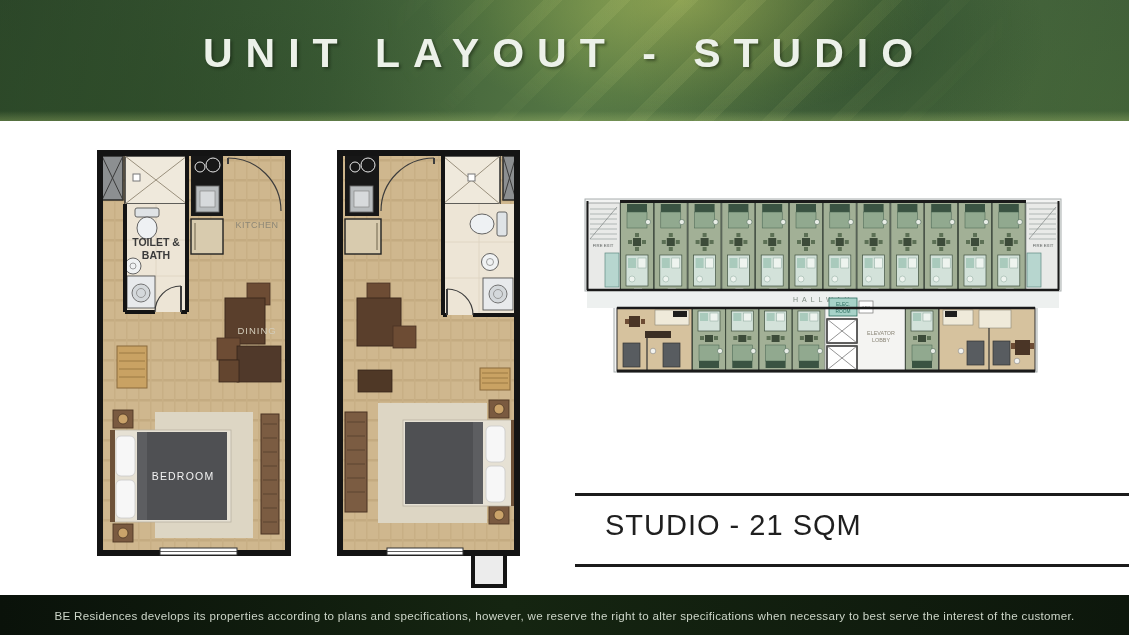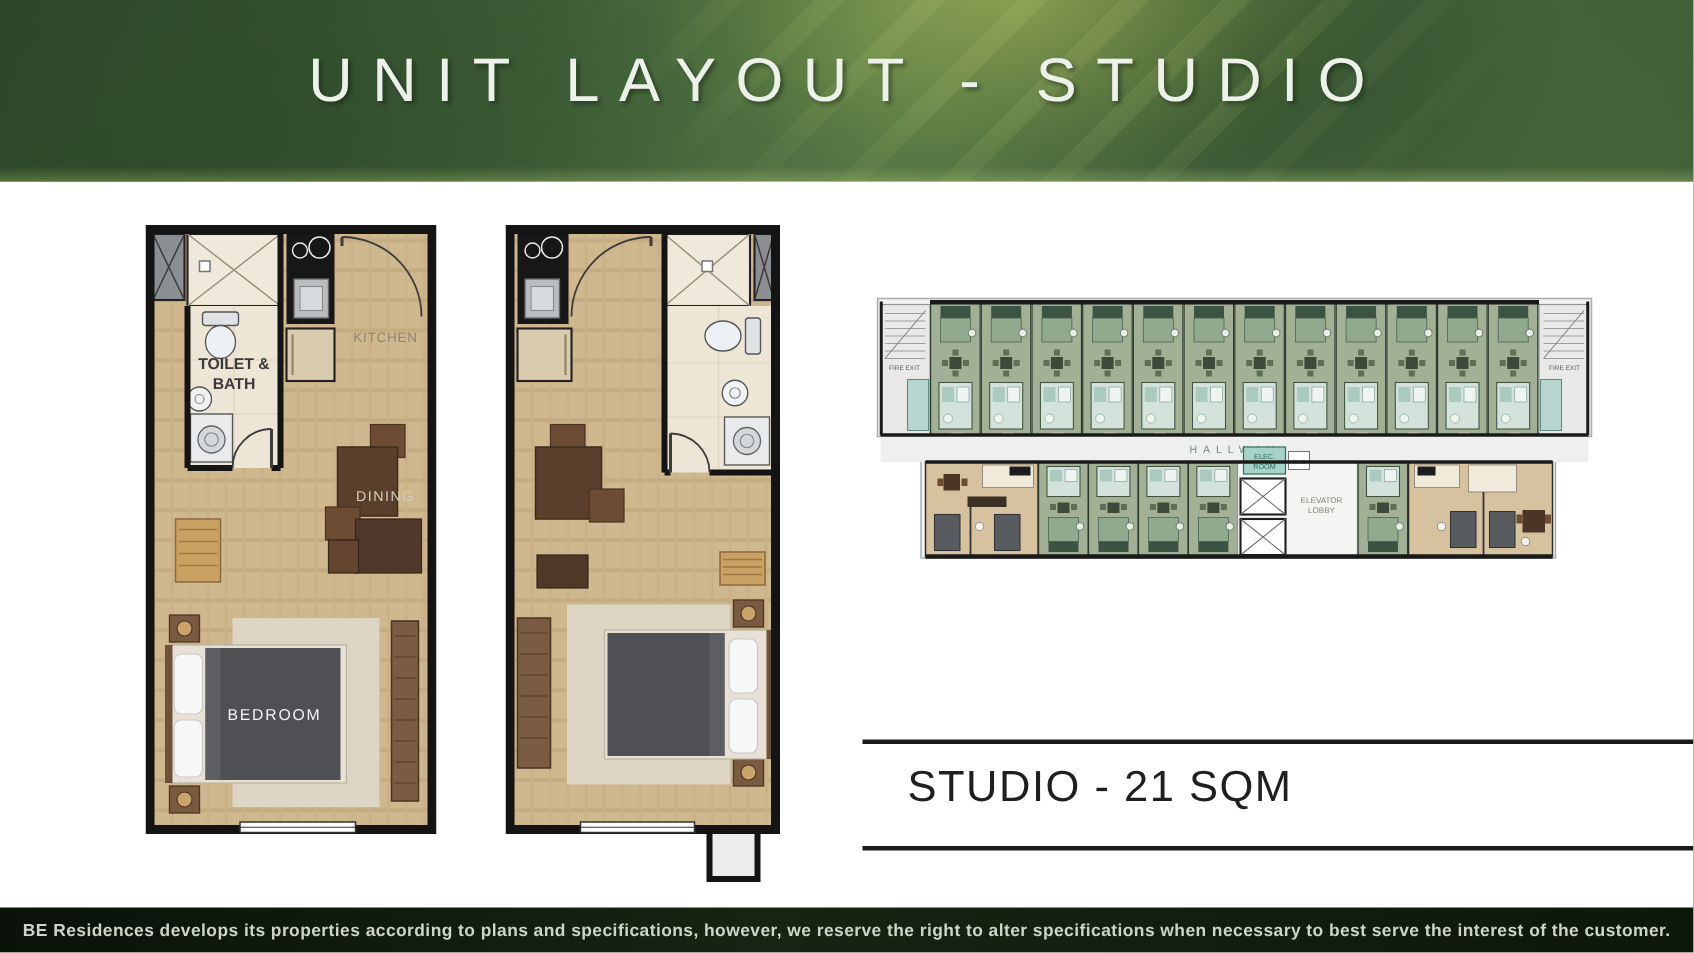--- a/index.html
+++ b/index.html
@@ -22,40 +22,40 @@
     background:repeating-linear-gradient(135deg,rgba(220,230,140,0.10) 0 14px,rgba(0,0,0,0) 14px 48px);
     mask-image:radial-gradient(ellipse 420px 220px at 62% 20%,#000 30%,transparent 75%);
     -webkit-mask-image:radial-gradient(ellipse 420px 220px at 62% 20%,#000 30%,transparent 75%);
   }
   .banner::after{ 
     content:"";position:absolute;left:0;right:0;bottom:0;height:10px;
     background:linear-gradient(180deg,rgba(0,0,0,0),rgba(186,208,120,0.30));
   }
   .banner h1{
     position:absolute;margin:0;top:30px;left:0;width:100%;text-align:center;
-    font-size:41px;font-weight:400;letter-spacing:13px;color:#ecf1e9;
+    font-size:41px;font-weight:700;letter-spacing:13px;color:#ecf1e9;
     text-shadow:2px 2px 3px rgba(15,25,10,0.45);
   }
   
   .plan-a{position:absolute;left:97px;top:150px;}
   .plan-b{position:absolute;left:337px;top:150px;}
   .plate {position:absolute;left:583px;top:195px;}
   
   .rule{position:absolute;left:575px;width:554px;height:3px;background:#1b1b1b;}
   .rule.top{top:493px;}
   .rule.bottom{top:564px;}
   .unit-size{
     position:absolute;left:585px;top:509px;font-size:29px;color:#1f1f1f;
     letter-spacing:1px;font-weight:400;margin-left:20px;
   }
   
   .footer{
-    position:absolute;left:0;bottom:0;width:1129px;height:30px;
+    position:absolute;left:0;bottom:0;width:1129px;height:40px;
     background:linear-gradient(90deg,#0a120a 0%,#152511 45%,#0d170c 100%);
-    display:flex;align-items:center;justify-content:center;font-weight:bold;
+    display:flex;align-items:center;justify-content:center;
   }
   .footer p{margin:0;font-size:11.6px;color:#ccd5c8;letter-spacing:0.3px;}
   svg text{font-family:"Liberation Sans",sans-serif;}
 </style>
 </head>
 <body>
 
 <div class="slide">
 
   <header class="banner">

